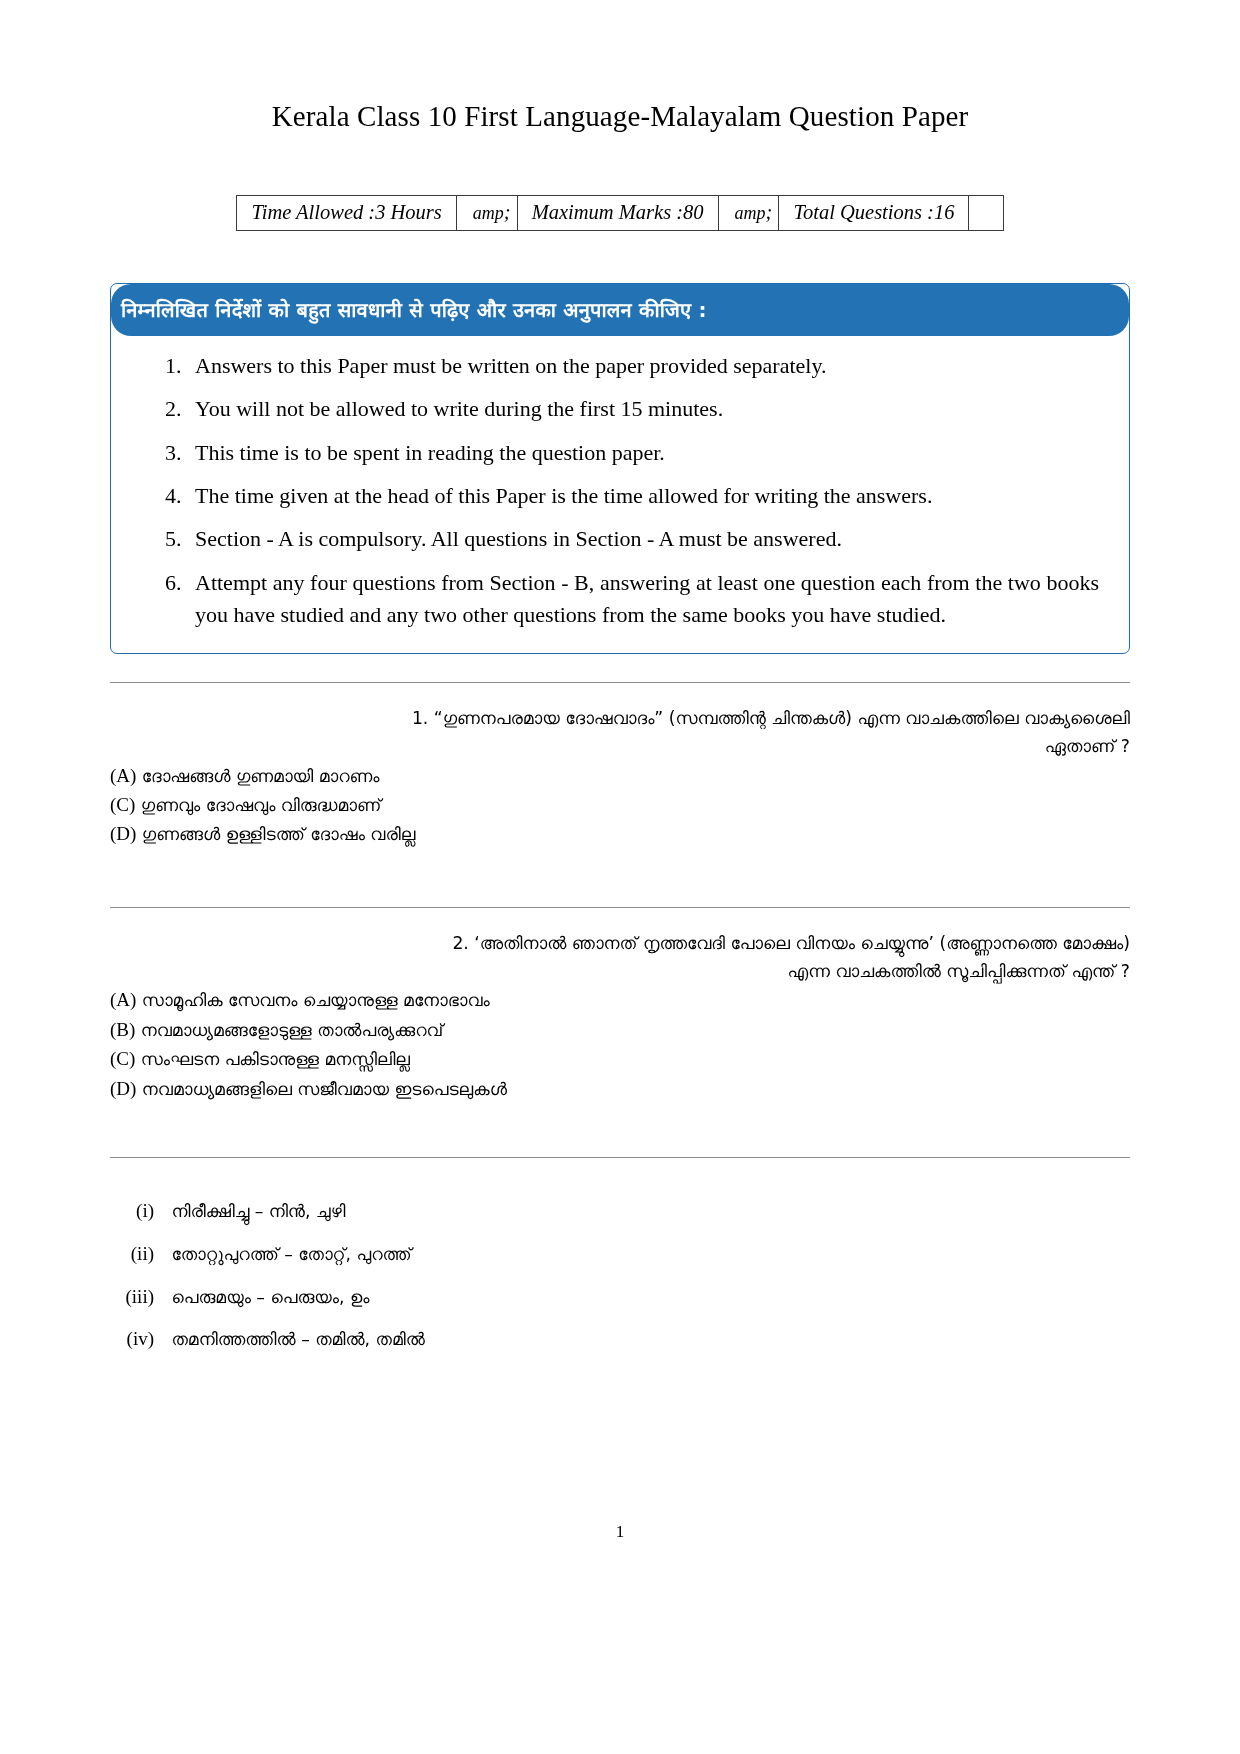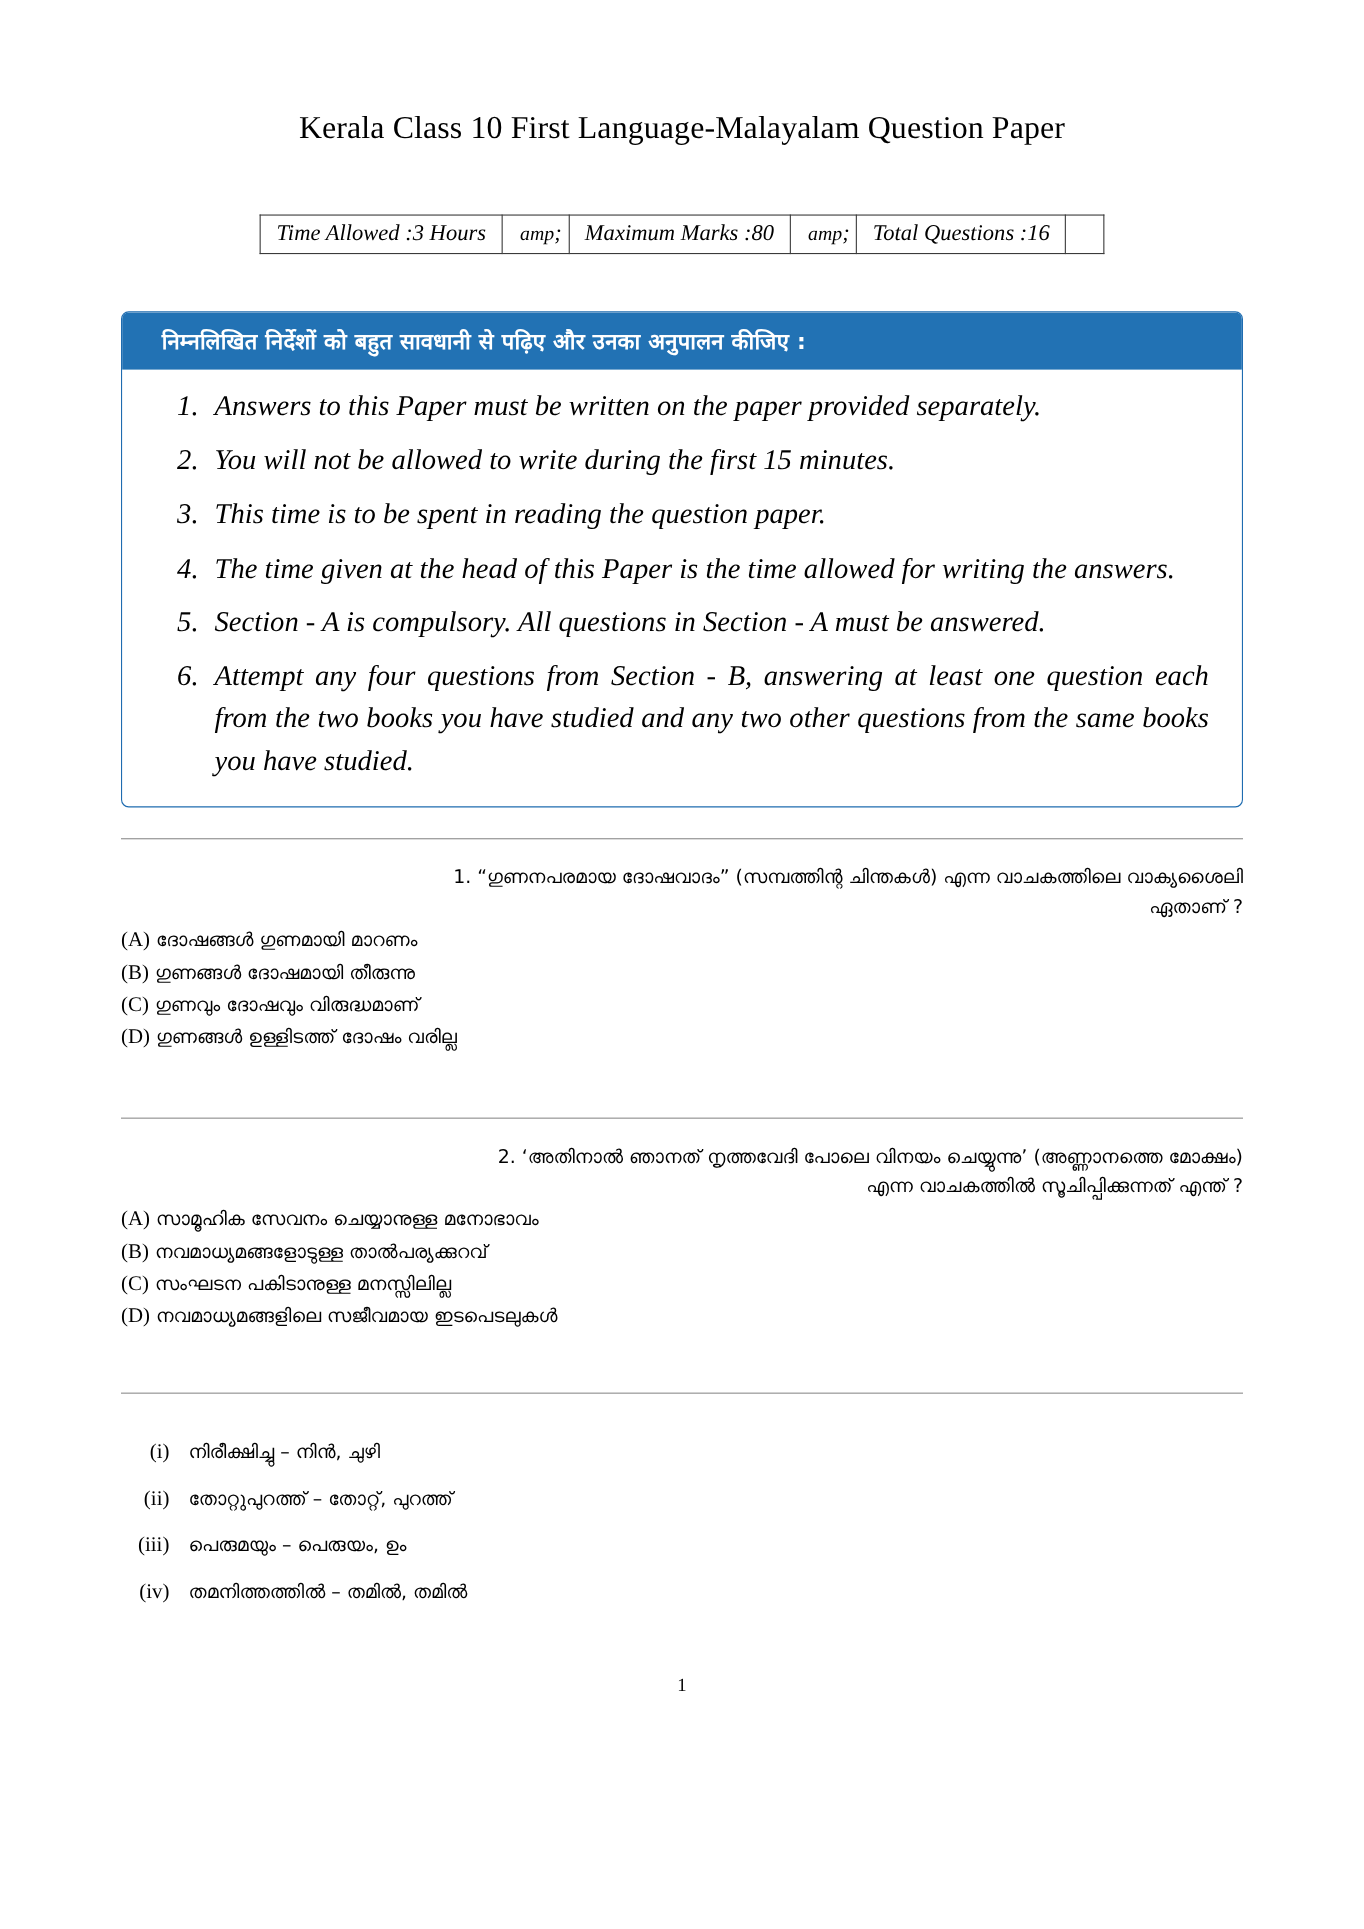--- a/index.html
+++ b/index.html
@@ -57,32 +57,32 @@
     border: 1.5px solid #1f6cb0;
     border-radius: 7px;
     overflow: hidden;
   }
   .instr-head {
     background: #2272b4;
     color: #ffffff;
     font-family: "DejaVu Sans", sans-serif;
     font-weight: bold;
     font-size: 20px;
-    padding: 12px 22px 13px 36px;
+    padding: 12px 22px 13px 10px;
     letter-spacing: 0.2px;
+    border-radius: 20px;
   }
   .instr-body {
     padding: 14px 30px 22px 30px;
   }
   ol.instr-list {
     margin: 0;
     padding-left: 46px;
-    font-size: 26px;
+    font-size: 22px;
     line-height: 1.47;
-    font-style: italic;
   }
   ol.instr-list li {
     margin-bottom: 11px;
     padding-left: 8px;
     text-align: justify;
   }
   ol.instr-list li:last-child {
     margin-bottom: 0;
   }
   hr.qrule {
@@ -176,24 +176,20 @@
   <hr class="qrule">
 
   <div class="question-block">
     <p class="q-stem">1. “ഗുണനപരമായ ദോഷവാദം” (സമ്പത്തിന്റ ചിന്തകൾ) എന്ന വാചകത്തിലെ വാക്യശൈലി</p>
     <p class="q-stem">ഏതാണ് ?</p>
     <p class="q-opt">
       <span class="lbl">(A)</span>
       <span>ദോഷങ്ങൾ ഗുണമായി മാറണം</span>
     </p>
     <p class="q-opt">
-      <span class="lbl">(B)</span>
-      <span>ഗുണങ്ങൾ ദോഷമായി തീരുന്നു</span>
-    </p>
-    <p class="q-opt">
       <span class="lbl">(C)</span>
       <span>ഗുണവും ദോഷവും വിരുദ്ധമാണ്</span>
     </p>
     <p class="q-opt">
       <span class="lbl">(D)</span>
       <span>ഗുണങ്ങൾ ഉള്ളിടത്ത് ദോഷം വരില്ല</span>
     </p>
   </div>
 
   <div class="spacer-q1"></div>

